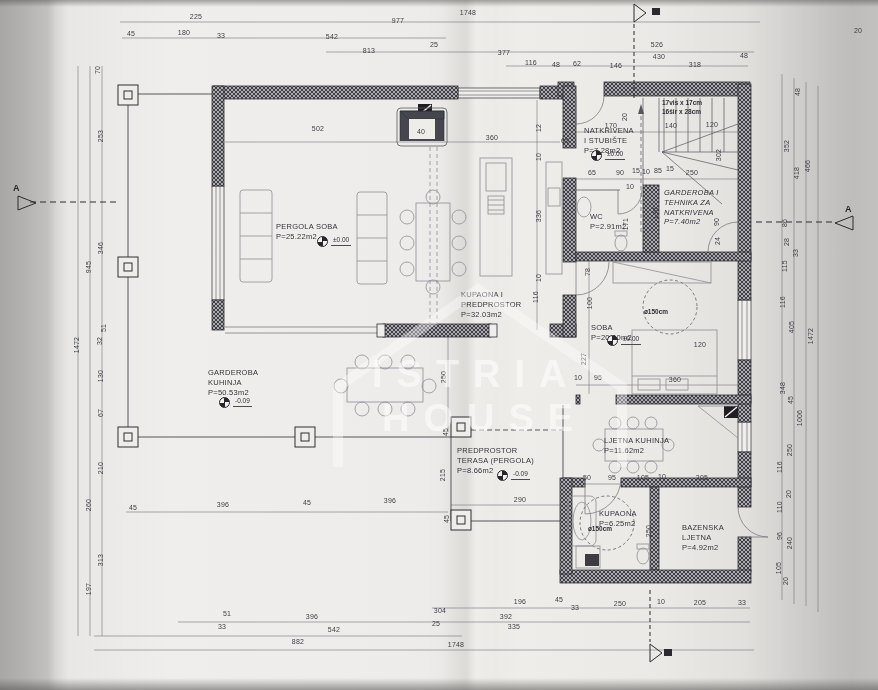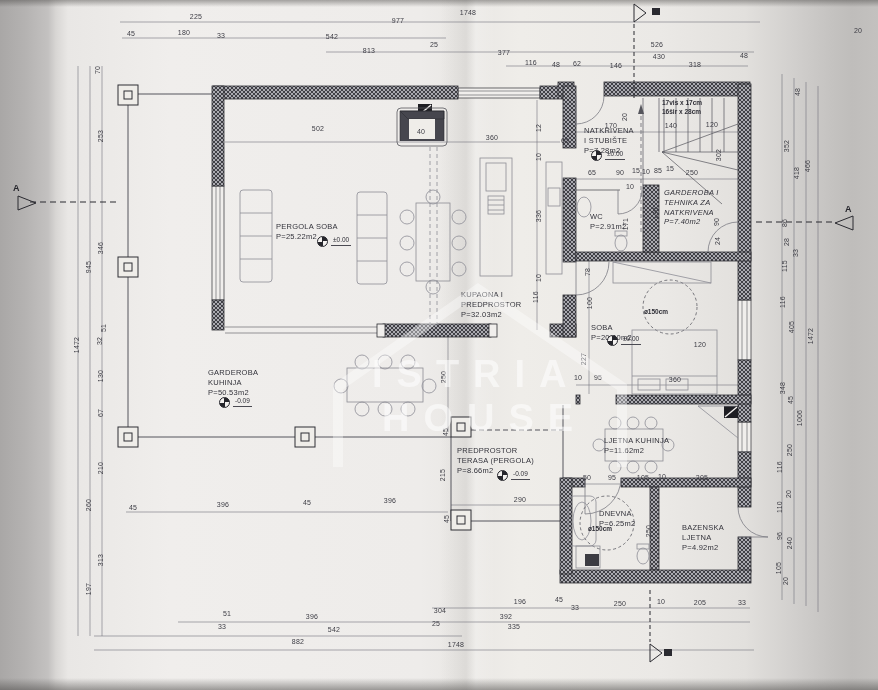--- a/index.html
+++ b/index.html
@@ -430,21 +430,21 @@
       <div class="room" style="left: 457px; top: 446px;">
         <div>PREDPROSTOR</div>
         <div>TERASA (PERGOLA)</div>
         <div>P=8.66m2</div>
       </div>
       <div class="room" style="left: 604px; top: 436px;">
         <div>LJETNA KUHINJA</div>
         <div>P=11.62m2</div>
       </div>
       <div class="room" style="left: 599px; top: 509px;">
-        <div>DNEVNA</div>
+        <div>KUPAONA</div>
         <div>P=6.25m2</div>
       </div>
       <div class="room" style="left: 682px; top: 523px;">
         <div>BAZENSKA</div>
         <div>LJETNA</div>
         <div>P=4.92m2</div>
       </div>
       <div class="clabel" style="left: 656px; top: 311px;">ø150cm</div>
       <div class="clabel" style="left: 600px; top: 528px;">ø150cm</div>
       <div class="lvl" style="left: 317px; top: 236px;">

